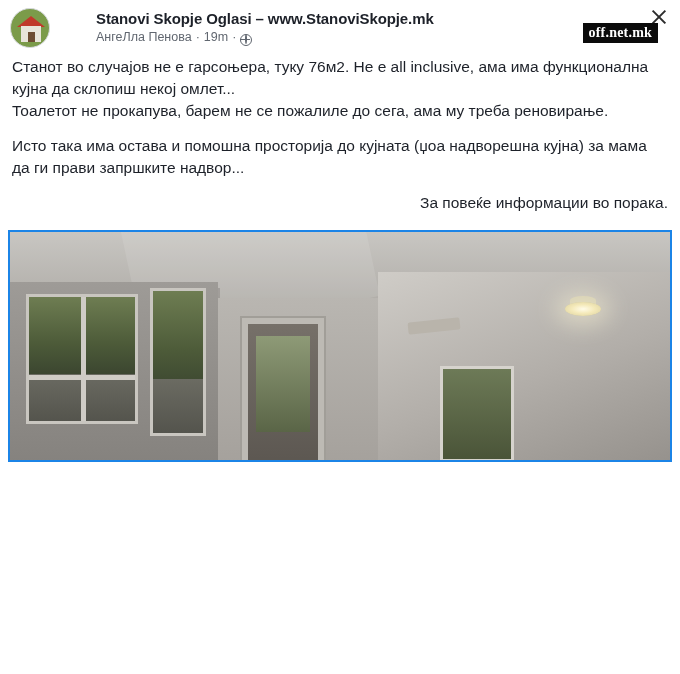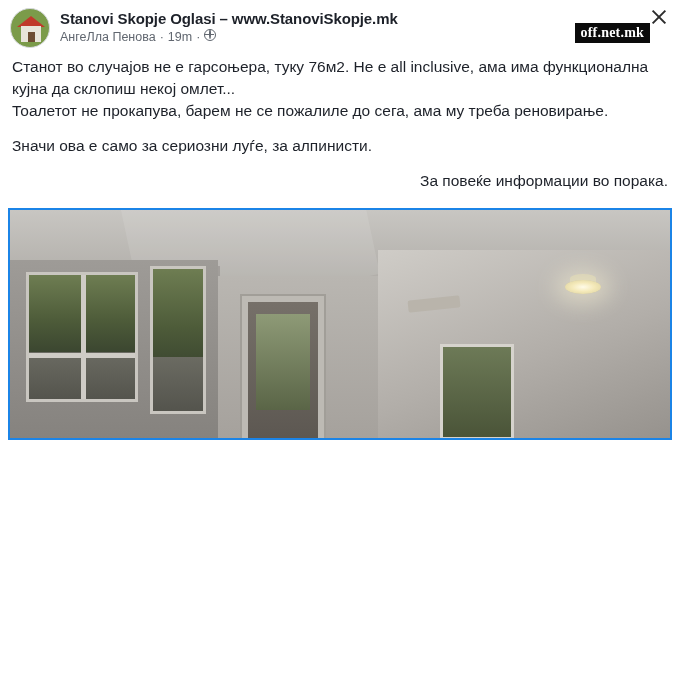--- a/index.html
+++ b/index.html
@@ -18,20 +18,21 @@
     width: 680px;
     height: 674px;
     background: #ffffff;
     box-sizing: border-box;
   }
   .post-header {
     display: flex;
     align-items: flex-start;
     padding: 8px 10px 4px 10px;
     position: relative;
+    gap: 36px;
   }
   .avatar {
     width: 40px;
     height: 40px;
     border-radius: 50%;
     background: #7b9b4a;
     flex: 0 0 40px;
     margin-right: 10px;
     position: relative;
     overflow: hidden;
@@ -75,21 +76,21 @@
     font-weight: bold;
     color: #1d2129;
     line-height: 19px;
     letter-spacing: -0.1px;
   }
   .meta-line {
     font-size: 12.5px;
     color: #616770;
     line-height: 17px;
     display: flex;
-    align-items: flex-start;
+    align-items: flex-end;
     gap: 4px;
     margin-top: 1px;
   }
   .meta-sep {
     color: #616770;
     font-size: 12.5px;
   }
   .globe-icon {
     display: inline-block;
     width: 12px;
@@ -135,21 +136,21 @@
     top: 8px;
     width: 18px;
     height: 2px;
     background: #2b2b2b;
   }
   .close-x::before { transform: rotate(45deg); }
   .close-x::after { transform: rotate(-45deg); }
 
   .watermark {
     position: absolute;
-    right: 30px;
+    right: 22px;
     top: 23px;
     background: #0b0b0b;
     color: #ffffff;
     font-family: "Liberation Serif", serif;
     font-weight: bold;
     font-size: 14px;
     padding: 2px 6px 3px 6px;
     letter-spacing: 0.2px;
     border-bottom: 2px solid #ffffff;
     line-height: 15px;
@@ -352,21 +353,21 @@
       </div>
     </div>
     <div class="close-x"></div>
   </div>
 
   <div class="watermark">off.net.mk</div>
 
   <div class="post-body">
     <p>Станот во случајов не е гарсоњера, туку 76м2. Не е all inclusive, ама има функционална кујна да склопиш некој омлет...
 Тоалетот не прокапува, барем не се пожалиле до сега, ама му треба реновирање.</p>
-    <p>Значи ова е само за сериозни луѓе, за алпинисти.</p>
+    <p>Исто така има остава и помошна просторија до кујната (џоа надворешна кујна) за мама да ги прави запршките надвор...</p>
     <p>За повеќе информации во порака.</p>
   </div>
 
   <div class="photo-wrap">
     <div class="room">
       <div class="ceiling"></div>
       <div class="ceiling-diag"></div>
       <div class="ceiling-edge"></div>
 
       <div class="left-wall"></div>

